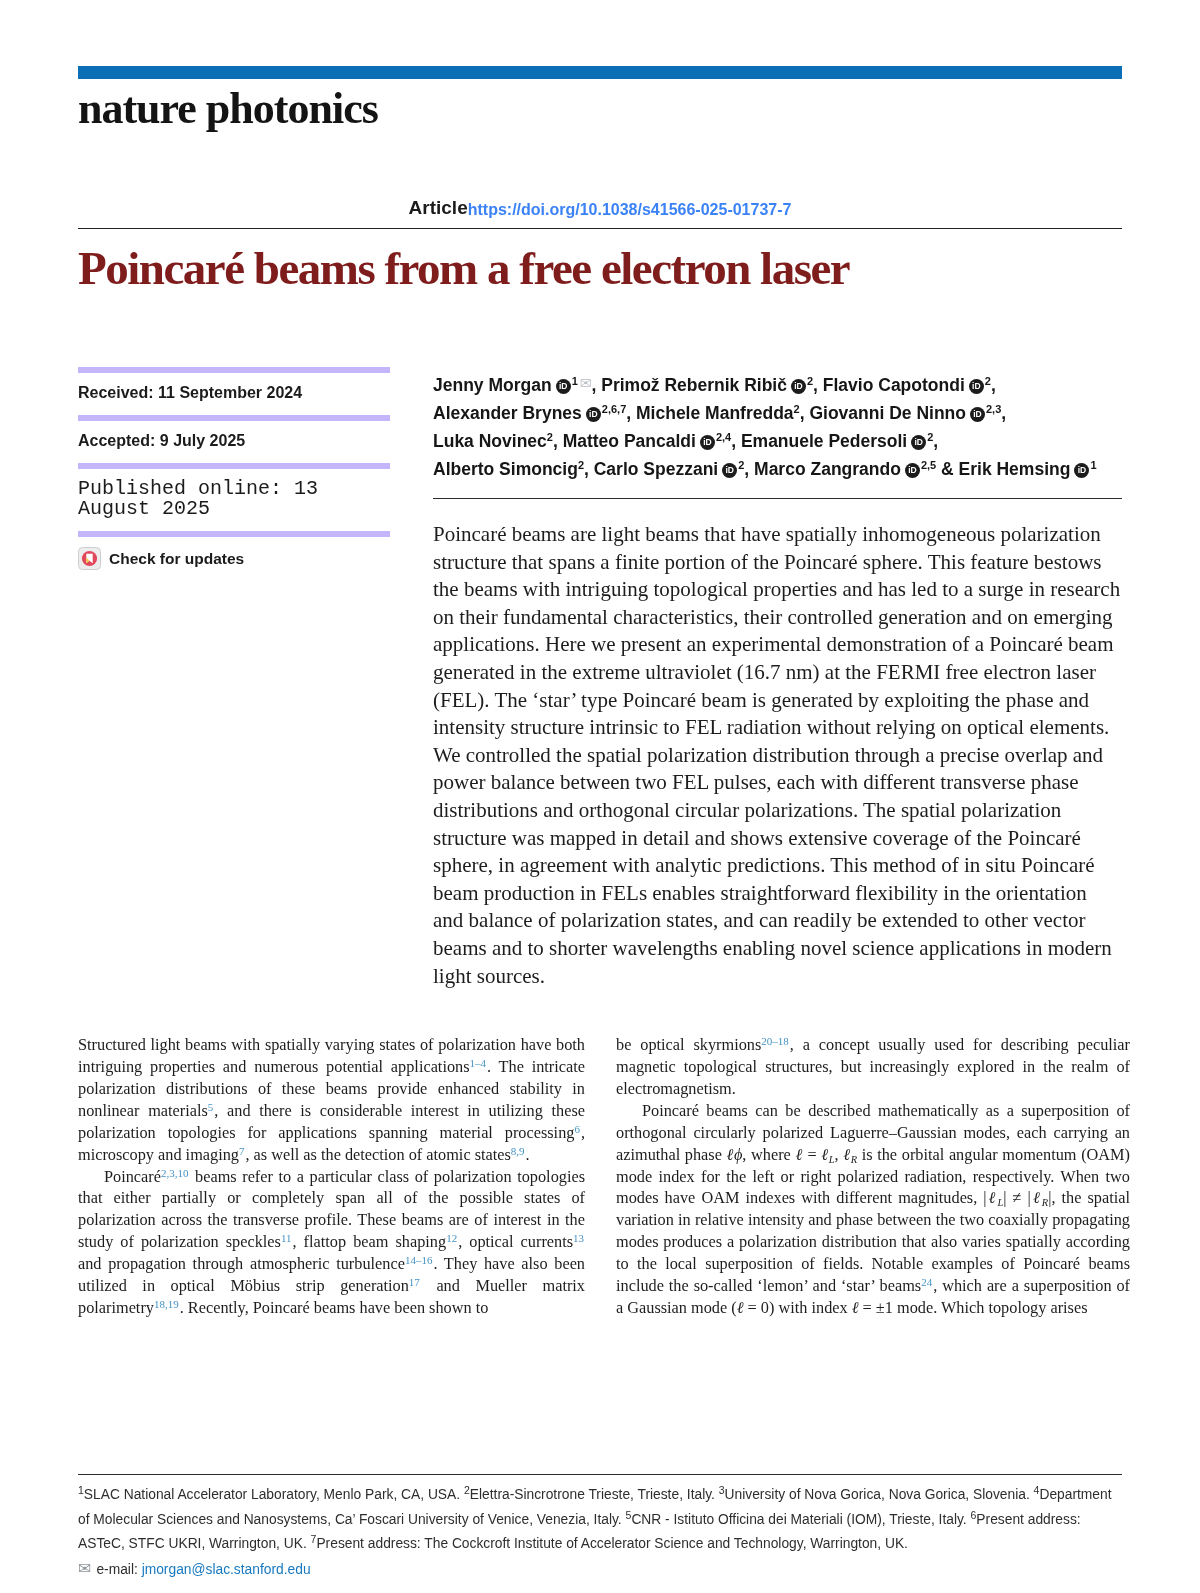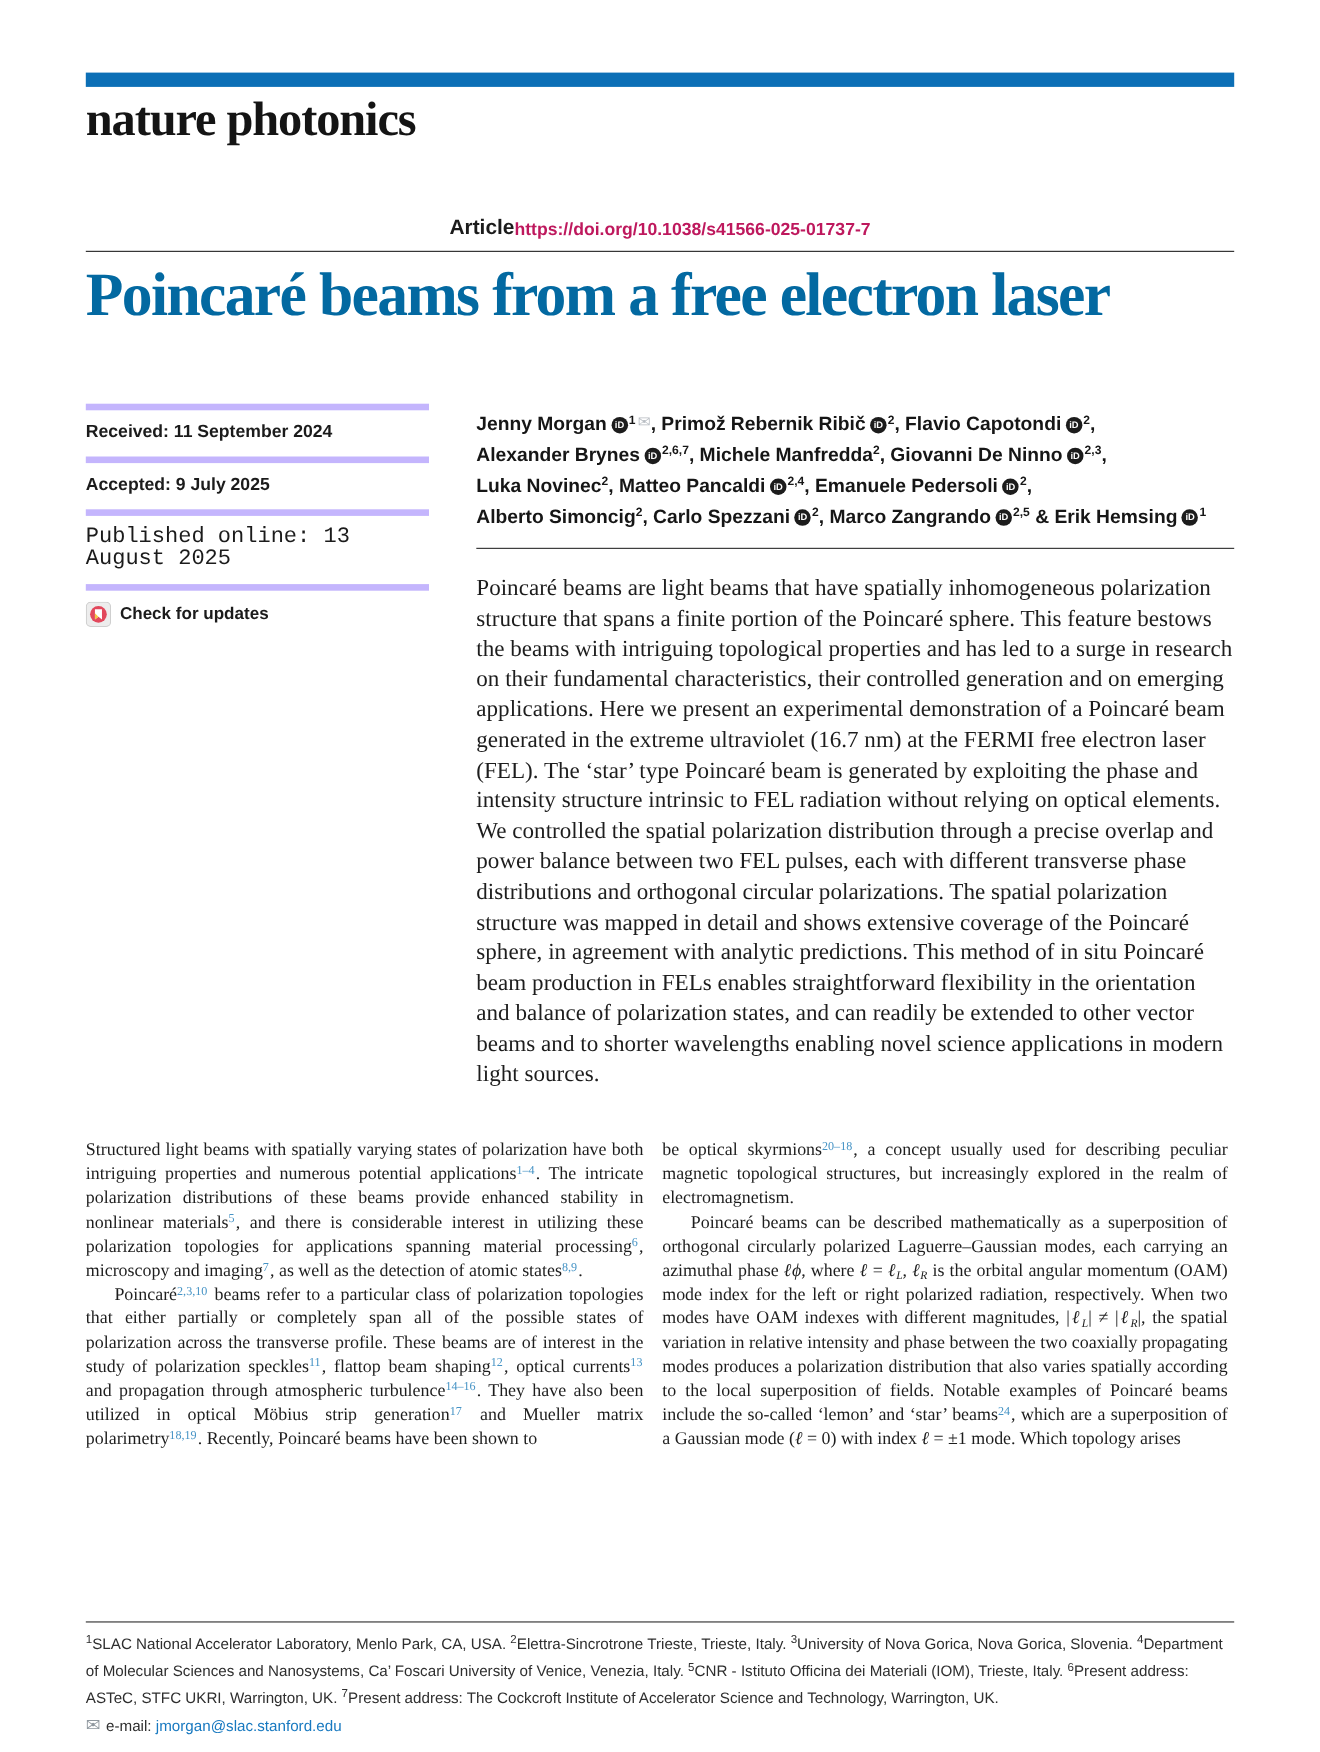--- a/index.html
+++ b/index.html
@@ -7,40 +7,40 @@
        font-family:"Liberation Sans",sans-serif;color:#1d1d1d;
        -webkit-font-smoothing:antialiased;}
   .page{position:relative;width:1044px;margin:0 auto;padding:0;height:100%;}
 
   .topbar{margin-top:66px;height:13px;background:#0c6fb6;}
   .brand{margin-top:9px;font-family:"Liberation Serif","DejaVu Serif",serif;
          font-weight:700;font-size:44px;line-height:42px;letter-spacing:-1px;color:#141414;}
 
   .article-row{margin-top:48px;display:flex;justify-content:center;align-items:flex-end;}
   .article-label{font-weight:700;font-size:19px;color:#1b1b1b;}
-  .doi-link{font-weight:700;font-size:16px;color:#be185d;text-decoration:none;cursor:pointer;margin-top:23px;}
+  .doi-link{font-weight:700;font-size:16px;color:#3b82f6;text-decoration:none;cursor:pointer;margin-top:23px;}
   .rule-dark{margin-top:9px;border-top:1.5px solid #222;}
 
   .title{margin:12px 0 0;font-family:"Liberation Serif","DejaVu Serif",serif;
-         font-weight:700;font-size:56px;line-height:54px;letter-spacing:-1.5px;color:#0369a1;}
+         font-weight:700;font-size:47px;line-height:54px;letter-spacing:-1.5px;color:#7f1d1d;}
 
   .meta-grid{margin-top:72px;display:grid;grid-template-columns:312px 1fr;column-gap:43px;}
   .meta-item{border-top:6px solid #c4b5fd;padding:10px 0 12px;
              font-weight:700;font-size:16px;line-height:20px;color:#1b1b1b;}
   .meta-item.serif{font-family:Liberation Mono, monospace;font-weight:400;font-size:20px;}
   .meta-item.check{display:flex;align-items:center;gap:8px;font-weight:600;font-size:15.5px;cursor:pointer;}
   .check-icon{flex:0 0 auto;display:block;}
 
   .authors{margin-top:4px;font-weight:700;font-size:17.5px;line-height:28px;color:#161616;}
   .author-line{white-space:nowrap;}
   .abstract-rule{border-top:1px solid #2b2b2b;margin-top:15px;}
   .abstract{margin:22px 0 0;font-family:"Liberation Serif","DejaVu Serif","DejaVu Sans",serif;
             font-size:21px;line-height:27.6px;color:#1d1d1d;}
 
-  .body-grid{margin-top:44px;display:grid;grid-template-columns:507px 514px;column-gap:17px;}
+  .body-grid{margin-top:44px;display:grid;grid-template-columns:507px 514px;column-gap:31px;}
   .para{margin:0;font-family:"Liberation Serif","DejaVu Serif","DejaVu Sans",serif;
         font-size:16.3px;line-height:21.9px;text-align:justify;color:#1d1d1d;}
   .para.indent{text-indent:26px;}
 
   .ref-sup{color:#4593c5;font-size:11px;line-height:0;position:relative;top:-5px;margin:0 1px 0 0;cursor:pointer;}
   .sup-b{font-size:11px;line-height:0;position:relative;top:-6px;}
   .it{font-style:italic;}
   .sub-i{font-size:10.5px;font-style:italic;vertical-align:-3px;line-height:0;}
 
   .orcid-icon{display:inline-block;width:15px;height:15px;border-radius:50%;background:#1c1c1c;

